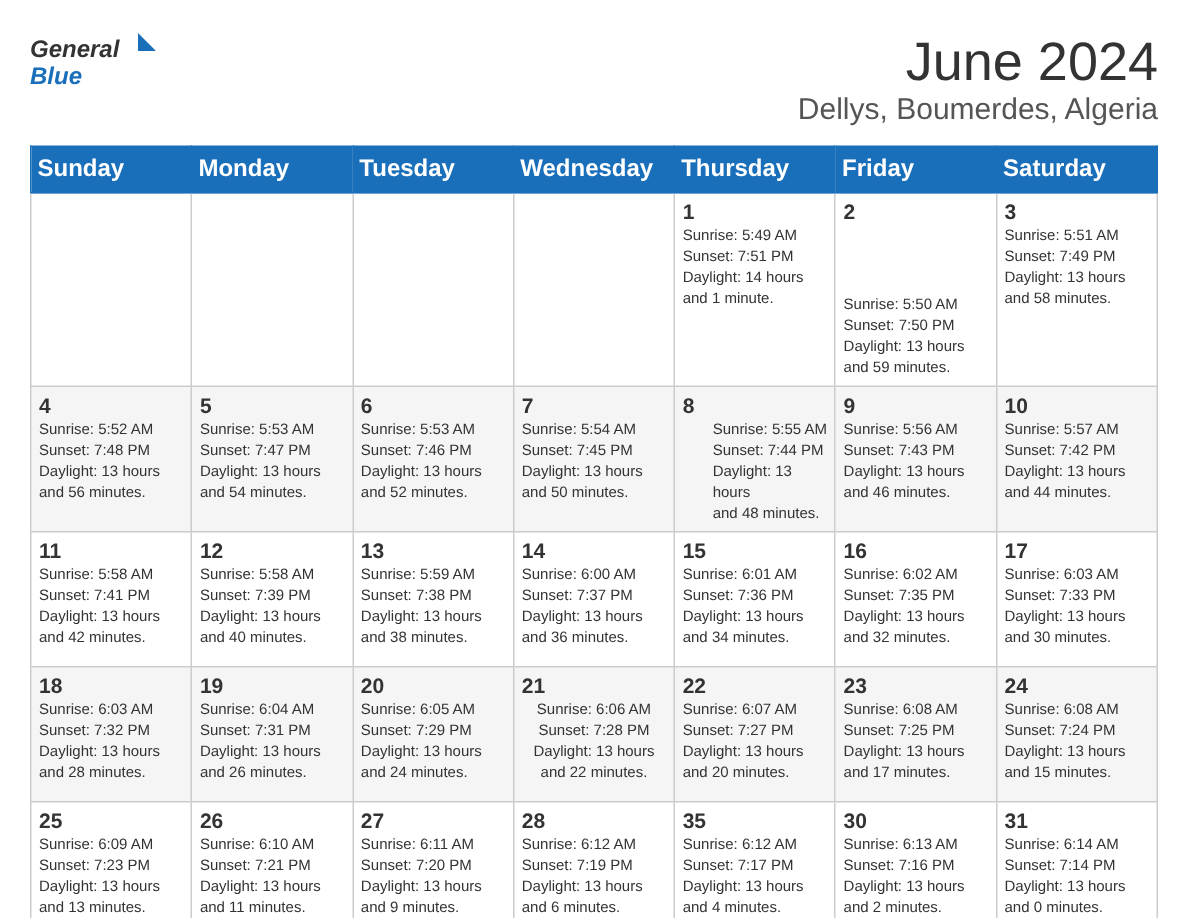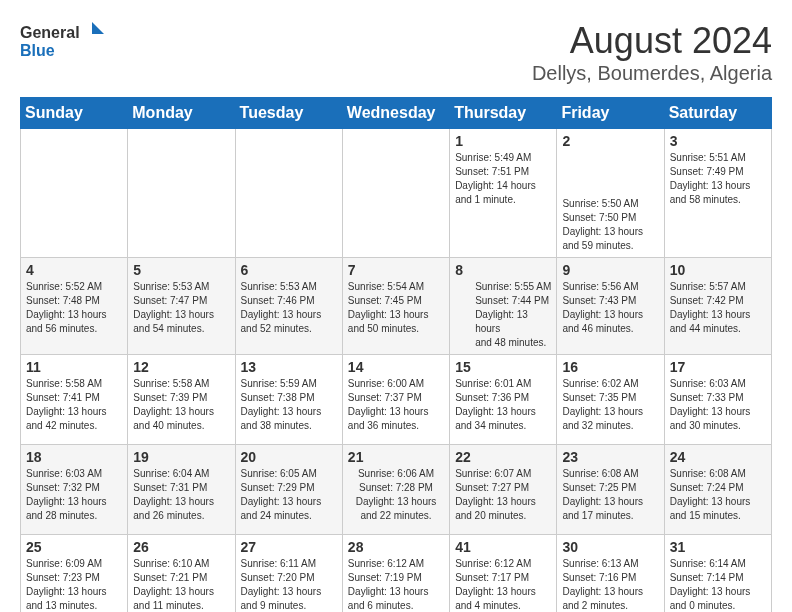--- a/index.html
+++ b/index.html
@@ -80,21 +80,21 @@
 
 <div class="header">
   <div class="logo">
     <svg viewBox="0 0 90 45" width="90" height="45">
       <text x="0" y="18" font-size="16" font-weight="bold" font-family="Arial" fill="#333">General</text>
       <text x="0" y="36" font-size="16" font-weight="bold" font-family="Arial" fill="#1a6fba">Blue</text>
       <polygon points="72,2 84,14 72,14" fill="#1a6fba"></polygon>
     </svg>
   </div>
   <div class="title-block">
-    <div class="month-title">August 2024</div>
+    <div class="month-title">June 2024</div>
     <div class="location">Dellys, Boumerdes, Algeria</div>
   </div>
 </div>
 
 <table>
   <thead>
     <tr>
     <th>Sunday</th>
         <th>Monday</th>
         <th>Tuesday</th>
@@ -308,21 +308,21 @@
 and 9 minutes.</div>
         </td>
         <td>
           <span class="day-number">28</span>
           <div class="day-info" style="white-space: pre-line;">Sunrise: 6:12 AM
 Sunset: 7:19 PM
 Daylight: 13 hours
 and 6 minutes.</div>
         </td>
         <td>
-          <span class="day-number">41</span>
+          <span class="day-number">35</span>
           <div class="day-info" style="white-space: pre-line;">Sunrise: 6:12 AM
 Sunset: 7:17 PM
 Daylight: 13 hours
 and 4 minutes.</div>
         </td>
         <td>
           <span class="day-number">30</span>
           <div class="day-info" style="white-space: pre-line;">Sunrise: 6:13 AM
 Sunset: 7:16 PM
 Daylight: 13 hours
@@ -339,14 +339,15 @@
     </tbody>
 </table>
 
 <style>
   .header {
     margin-bottom: 12px;
   }
   .logo {
     flex-direction: column;
     align-items: flex-end;
+    font-style: italic;
   }
 </style>
 
 </body></html>

